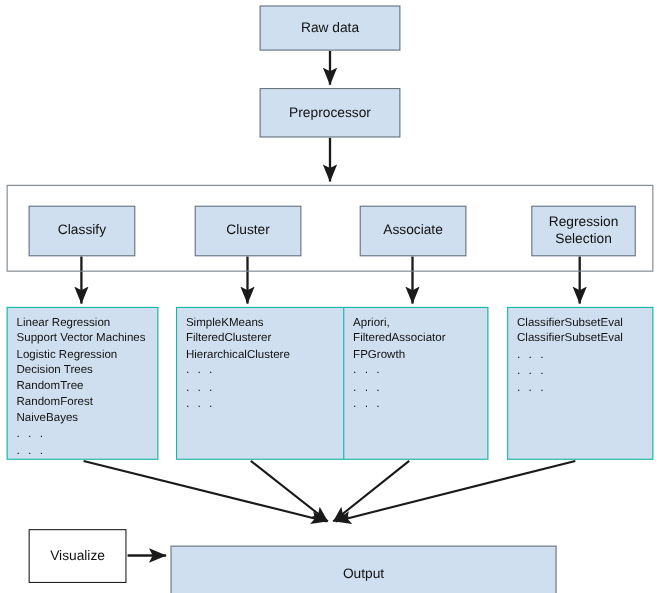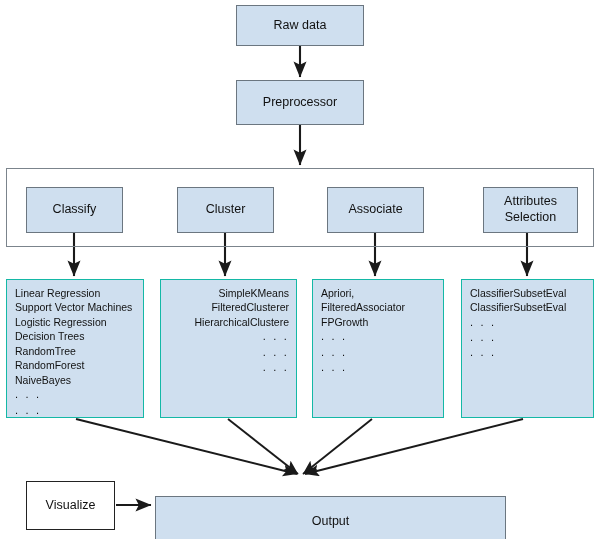--- a/index.html
+++ b/index.html
@@ -74,21 +74,21 @@
   }
   
   #node-raw-data     { left: 236px; top: 5px;   width: 128px; height: 41px; }
   #node-preprocessor { left: 236px; top: 80px;  width: 128px; height: 45px; }
   #group-operations  { left: 6px;   top: 168px; width: 588px; height: 79px; }
   #node-classify     { left: 26px;  top: 187px; width: 97px;  height: 46px; }
   #node-cluster      { left: 177px; top: 187px; width: 97px;  height: 46px; }
   #node-associate    { left: 327px; top: 187px; width: 97px;  height: 46px; }
   #node-attributes   { left: 483px; top: 187px; width: 95px;  height: 46px; }
   #list-classify     { left: 6px;   top: 279px; width: 138px; height: 139px; }
-  #list-cluster      { left: 160px; top: 279px; width: 137px; height: 139px; text-align: right; }
+  #list-cluster      { left: 160px; top: 279px; width: 153px; height: 139px; }
   #list-associate    { left: 312px; top: 279px; width: 132px; height: 139px; }
   #list-attributes   { left: 461px; top: 279px; width: 133px; height: 139px; }
   #node-visualize    { left: 26px;  top: 481px; width: 89px;  height: 49px; }
   #node-output       { left: 155px; top: 496px; width: 351px; height: 52px; }
 </style>
 </head>
 <body>
 
 <div id="canvas">
 
@@ -125,21 +125,21 @@
   <div class="group-box" id="group-operations"></div>
 
   <div class="node" id="node-classify">Classify</div>
 
   <div class="node" id="node-cluster">Cluster</div>
 
   <div class="node" id="node-associate">Associate</div>
 
   <div class="node" id="node-attributes">
     <span style="display:block">
-      <span>Attributes</span><br>
+      <span>Regression</span><br>
       <span>Selection</span>
     </span>
   </div>
 
   <div class="listbox" id="list-classify">
       <div class="line">Linear Regression</div>
       <div class="line">Support Vector Machines</div>
       <div class="line">Logistic Regression</div>
       <div class="line">Decision Trees</div>
       <div class="line">RandomTree</div>

